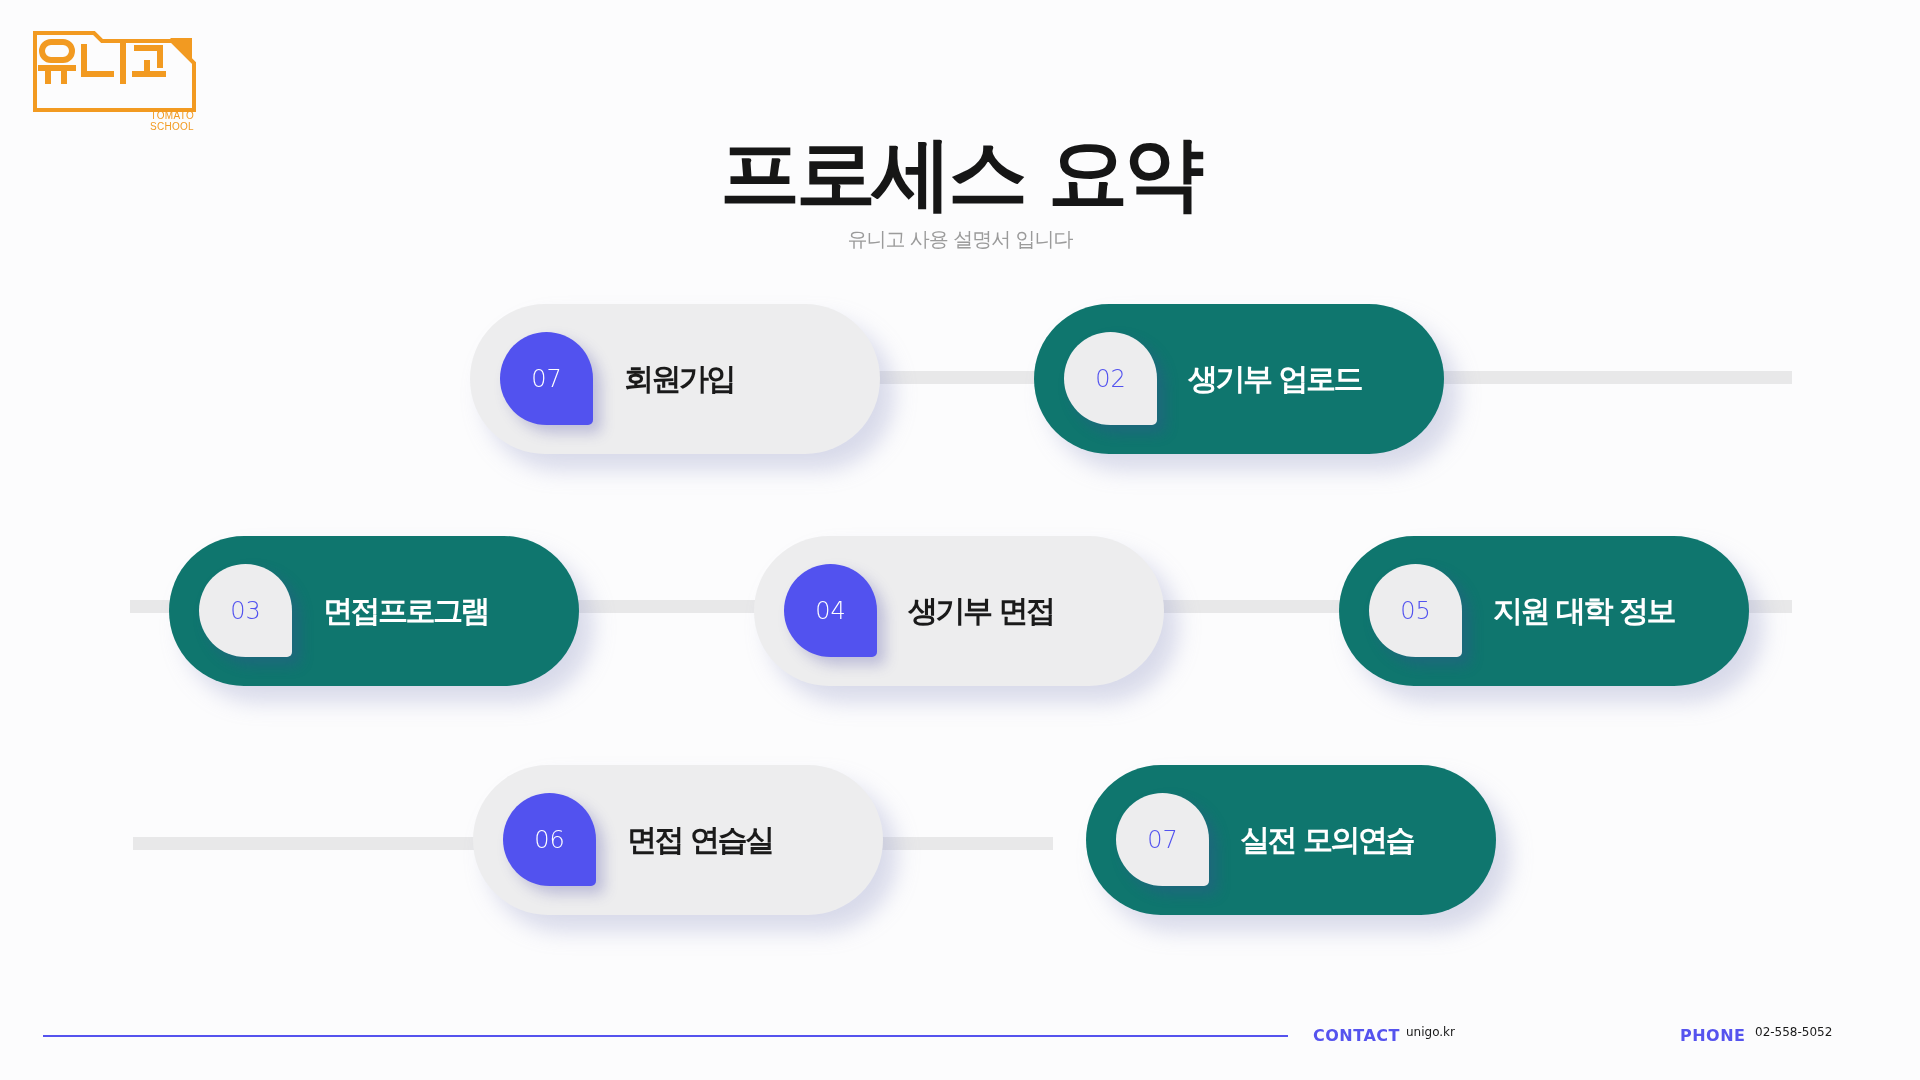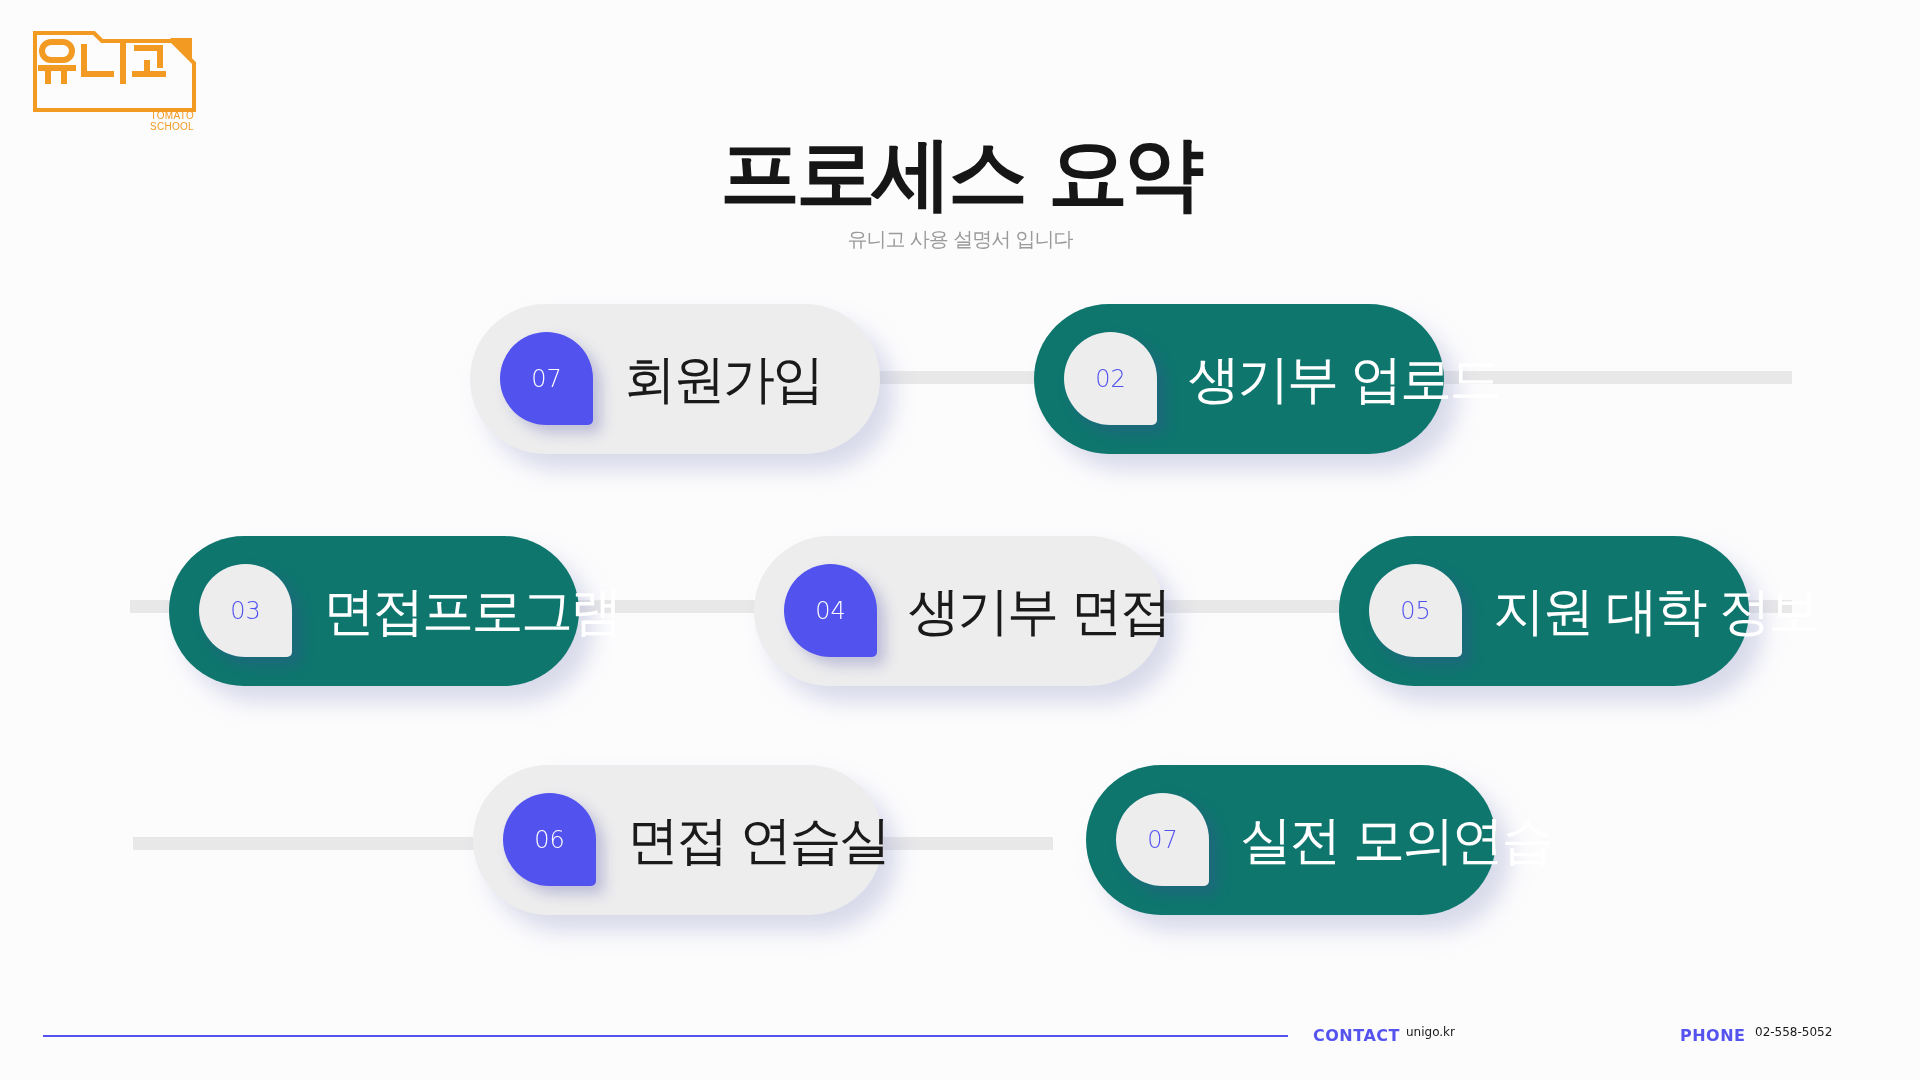--- a/index.html
+++ b/index.html
@@ -39,21 +39,21 @@
     position: absolute; left: 30px; top: 28px; width: 93px; height: 93px;
     border-radius: 47px 47px 5px 47px;
     display: flex; align-items: center; justify-content: center;
     font-family: "DejaVu Sans", sans-serif; font-size: 24px; font-weight: 300;
     box-shadow: 8px 8px 14px rgba(70,70,160,0.28);
   }
   .pill.light .badge { background: #5252ef; color: #ffffff; }
   .pill.blue .badge { background: #ededee; color: #5252ef; }
   .pill-label {
     position: absolute; left: 154px; top: 0; height: 118px; line-height: 150px;
-    font-size: 52px; font-weight: normal; letter-spacing: -2.5px; white-space: nowrap;
+    font-size: 30px; font-weight: bold; letter-spacing: -2.5px; white-space: nowrap;
   }
   .pill.light .pill-label { color: #1a1a1a; }
   .pill.blue .pill-label { color: #ffffff; }
   .footer-line {
     position: absolute; left: 43px; top: 1035px; width: 1245px; height: 2px; background: #5553ee;
   }
   .footer-key {
     position: absolute; top: 1026px; font-size: 16px; font-weight: bold; color: #5553ee;
     letter-spacing: 0.5px;
   }

